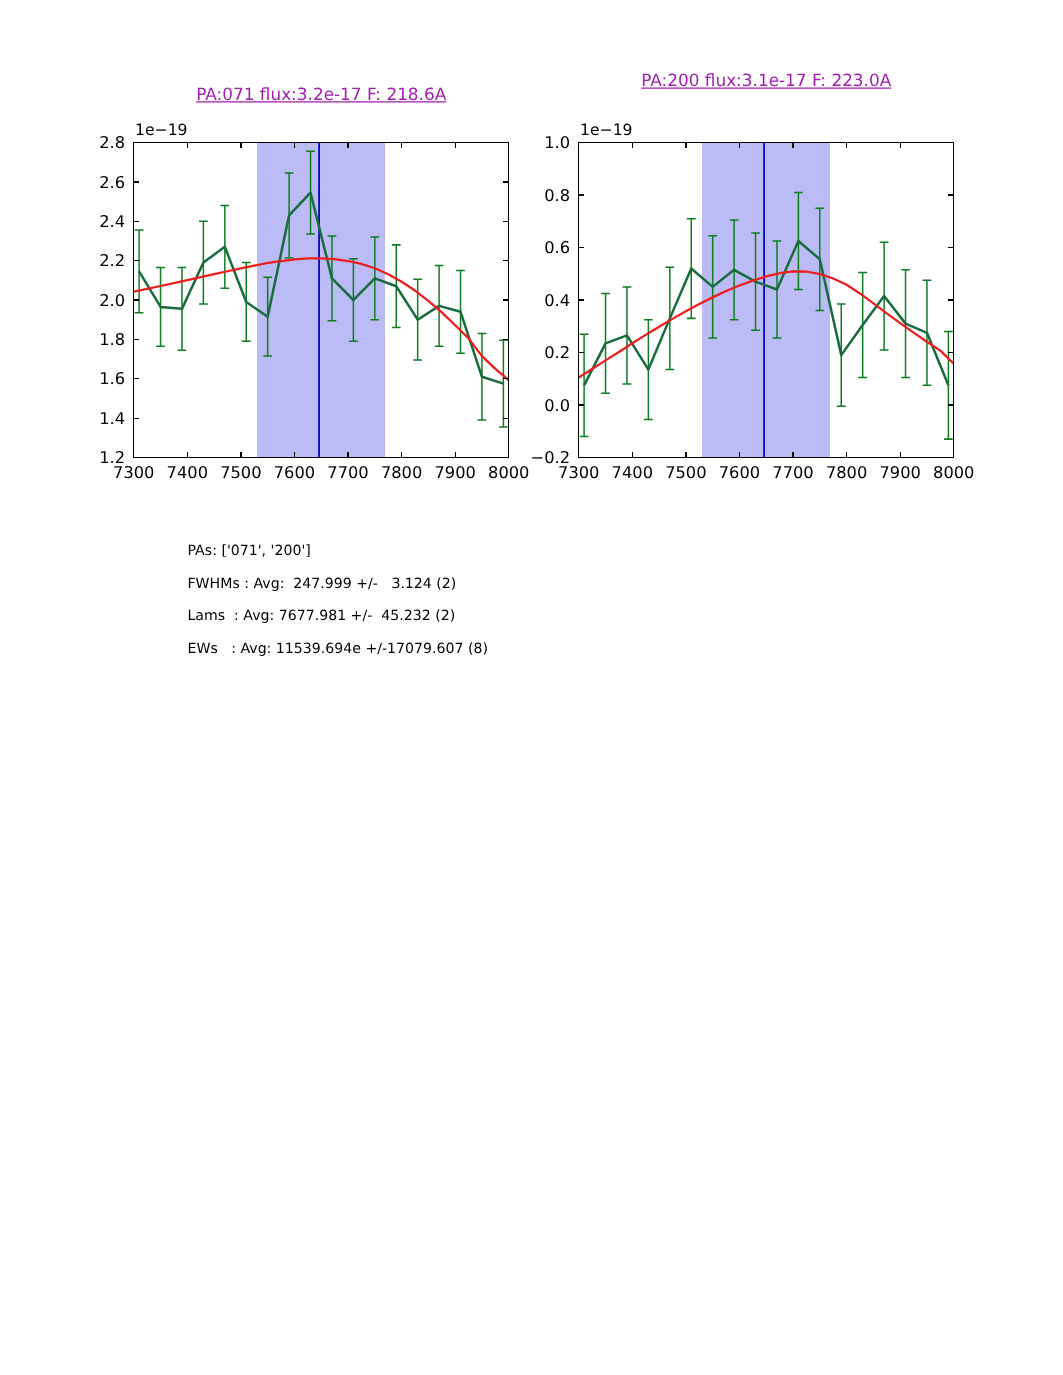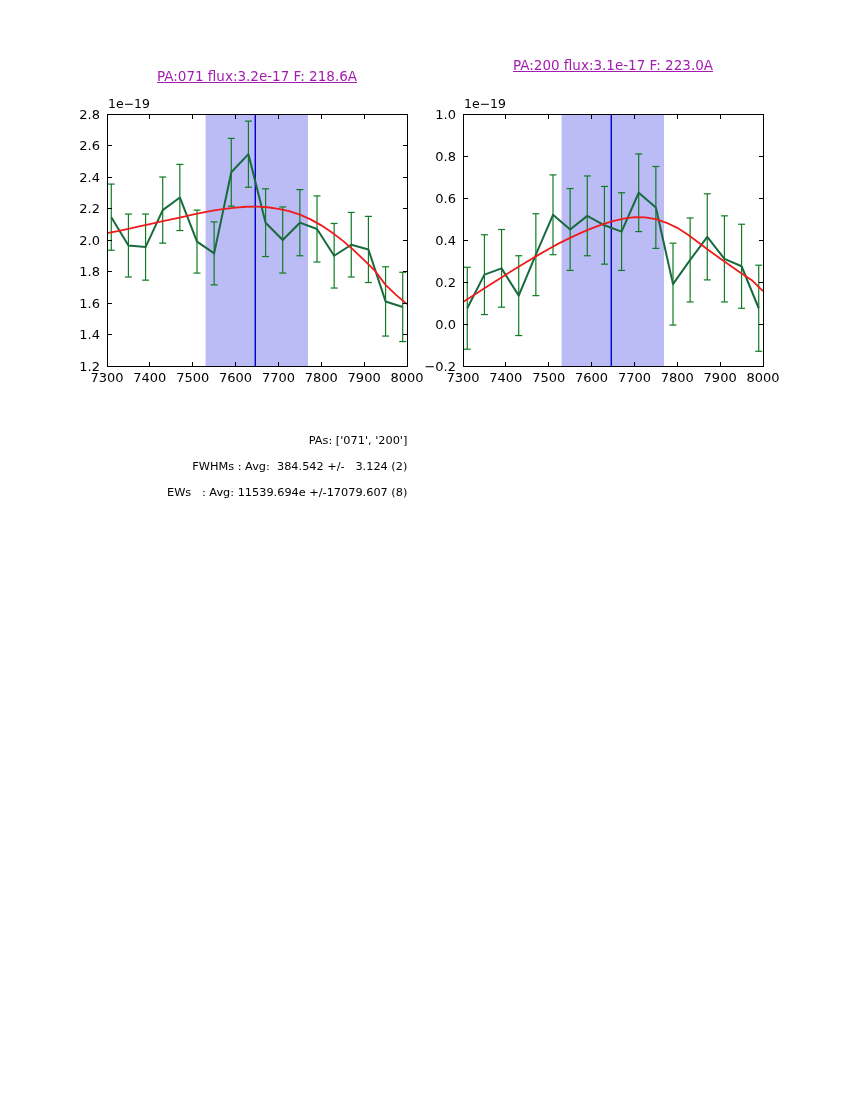--- a/index.html
+++ b/index.html
@@ -4,21 +4,21 @@
 <style>
   html,body{margin:0;padding:0;background:#ffffff;}
   .page{position:relative;width:850px;height:1100px;background:#ffffff;overflow:hidden;
         font-family:"DejaVu Sans",sans-serif;color:#000;}
   .chart-title{position:absolute;width:300px;text-align:center;font-size:13.5px;line-height:20px;color:#a21caf;text-decoration:underline;}
   .chart-svg{position:absolute;top:60px;width:390px;height:335px;}
   #chart0{left:55px;}
   #chart1{left:411px;}
   .title0{left:107px;top:66px;}
   .title1{left:463px;top:55px;}
-  .annotations{position:absolute;left:167px;top:428px;text-align:right;}
+  .annotations{position:absolute;left:150px;top:428px;}
   .ann-line{white-space:pre;font-size:11.3px;line-height:26px;color:#000;}
 </style>
 </head>
 <body>
 
 <div class="page">
 
   <div class="chart-title title0">
     <div>PA:071 flux:3.2e-17 F: 218.6A</div>
   </div>
@@ -254,17 +254,18 @@
         <text x="45" y="184.5" text-anchor="end">0.4</text>
         <text x="45" y="142.5" text-anchor="end">0.6</text>
         <text x="45" y="100.5" text-anchor="end">0.8</text>
         <text x="45" y="58.5" text-anchor="end">1.0</text>
         <text x="53" y="48" text-anchor="start" font-size="12.5px">1e−19</text>
       </g>
     </svg>
 
   <div class="annotations">
     <div class="ann-line">PAs: ['071', '200']</div>
-    <div class="ann-line">FWHMs : Avg:  384.542 +/-   3.124 (2)</div>
+    <div class="ann-line">FWHMs : Avg:  247.999 +/-   3.124 (2)</div>
+    <div class="ann-line">Lams  : Avg: 7677.981 +/-  45.232 (2)</div>
     <div class="ann-line">EWs   : Avg: 11539.694e +/-17079.607 (8)</div>
   </div>
 
 </div>
 
 </body></html>

